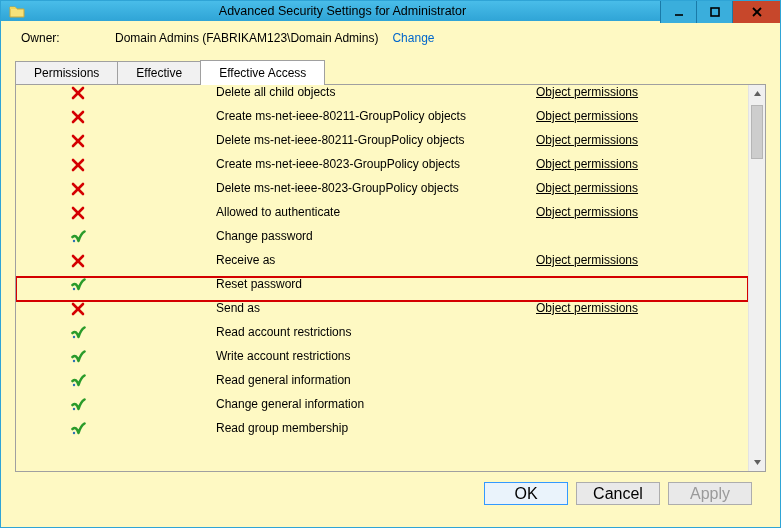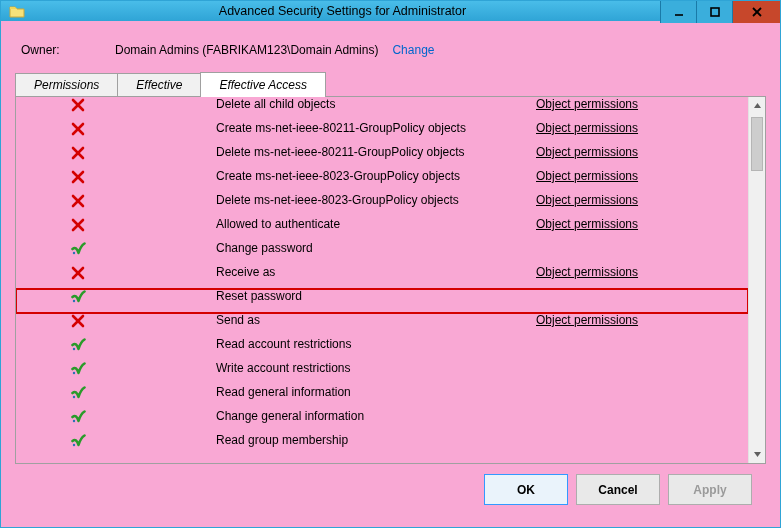--- a/index.html
+++ b/index.html
@@ -7,47 +7,47 @@
   .frame { width: 781px; height: 528px; border: 1px solid #2fa4d6; background: #fff; display: flex; flex-direction: column; }
   
   .titlebar { height: 20px; background: linear-gradient(#49bde9, #2fa4d6); display: flex; align-items: center; position: relative; }
   .titlebar .folder-icon { width: 16px; height: 14px; margin-left: 8px; }
   .titlebar .title { flex: 1; text-align: center; font-size: 12.5px; color: #000; }
   .titlebar .winbtns { display: flex; height: 100%; }
   .titlebar .winbtns .wb { width: 36px; height: 22px; border-left: 1px solid #1a7aa8; display: flex; align-items: center; justify-content: center; background: #3aaedc; }
   .titlebar .winbtns .wb.close { background: #c7472b; width: 48px; }
   .titlebar .winbtns svg { display: block; }
   
-  .content { flex: 1; background: #f9a8d4; padding: 12px 14px 10px 14px; display: flex; flex-direction: column; overflow: hidden; }
+  .content { flex: 1; background: #fef9c3; padding: 0 14px 10px 14px; display: flex; flex-direction: column; overflow: hidden; }
   .owner-row { display: flex; align-items: center; margin: 10px 6px 14px 6px; }
   .owner-row .lbl { width: 94px; }
   .owner-row .val { }
   .owner-row .change { color: #0066cc; margin-left: 14px; cursor: pointer; }
   
   .tabs { display: flex; align-items: flex-end; border-bottom: 1px solid #a0a0a0; height: 24px; margin-top: 2px; }
-  .tab { height: 23px; padding: 0 18px; border: 1px solid #a0a0a0; border-bottom: none; background: #f1f1f1; margin-right: -1px; display: flex; align-items: center; cursor: pointer; position: relative; font-style: italic; }
+  .tab { height: 23px; padding: 0 18px; border: 1px solid #a0a0a0; border-bottom: none; background: #f1f1f1; margin-right: -1px; display: flex; align-items: center; cursor: pointer; position: relative; }
   .tab.active { background: #fff; height: 24px; z-index: 2; }
   .tab.active::after { content: ""; position: absolute; left: 0; right: 0; bottom: -1px; height: 1px; background: #fff; }
   
   .list-wrap { flex: 1; border: 1px solid #a0a0a0; border-top: none; position: relative; overflow: hidden; }
   .list { position: absolute; left: 0; right: 17px; top: 0; bottom: 0; overflow: hidden; }
   .row { height: 24px; display: flex; align-items: flex-start; }
   .row .iconcell { width: 200px; padding-left: 54px; display: flex; align-items: center; }
   .row .permcell { width: 320px; }
   .row .limitcell { flex: 1; text-decoration: underline; }
   .row.highlight { outline: 2px solid #d40000; outline-offset: -1px; }
   
   .vscroll { position: absolute; right: 0; top: 0; bottom: 0; width: 17px; background: #f0f0f0; border-left: 1px solid #e3e3e3; }
   .vscroll .arrow { height: 17px; display: flex; align-items: center; justify-content: center; cursor: pointer; }
   .vscroll .thumb { position: absolute; left: 2px; right: 2px; top: 20px; height: 54px; background: #cdcdcd; border: 1px solid #b5b5b5; }
   
   .icn { width: 16px; height: 16px; display: inline-block; }
   
   .footer { display: flex; justify-content: flex-end; gap: 8px; padding: 10px 14px 12px 0; }
-  .btn { min-width: 84px; height: 31px; border: 1px solid #adadad; background: #e9e9e9; display: inline-flex; align-items: center; justify-content: center; cursor: pointer; font-size: 12px; font-weight: bold; }
+  .btn { min-width: 84px; height: 23px; border: 1px solid #adadad; background: #e9e9e9; display: inline-flex; align-items: center; justify-content: center; cursor: pointer; font-size: 16px; }
   .btn.default { border-color: #3399ff; background: #eaf3fb; }
   .btn.disabled { color: #9a9a9a; cursor: default; }
 </style>
 </head>
 <body>
 
 <svg width="0" height="0" style="position:absolute">
   <defs>
 
     <g id="ic-folder">

